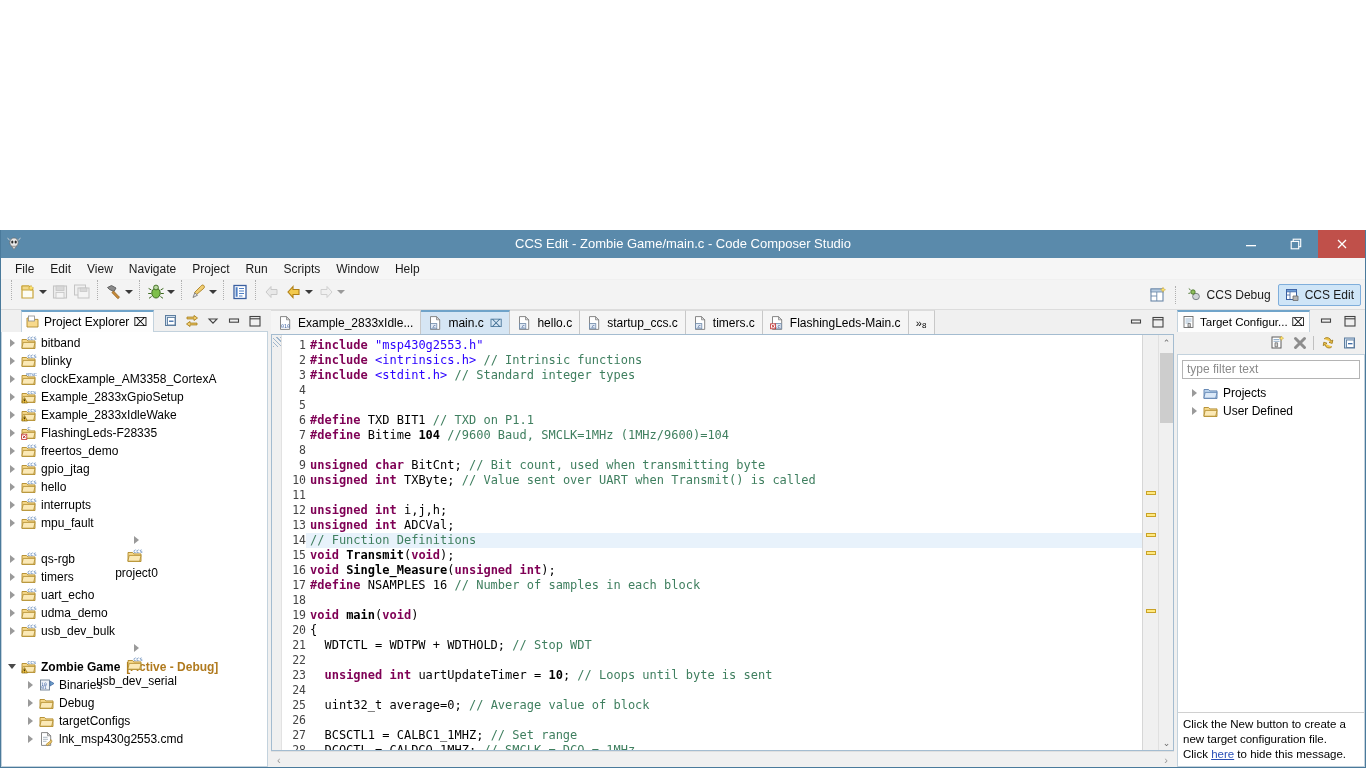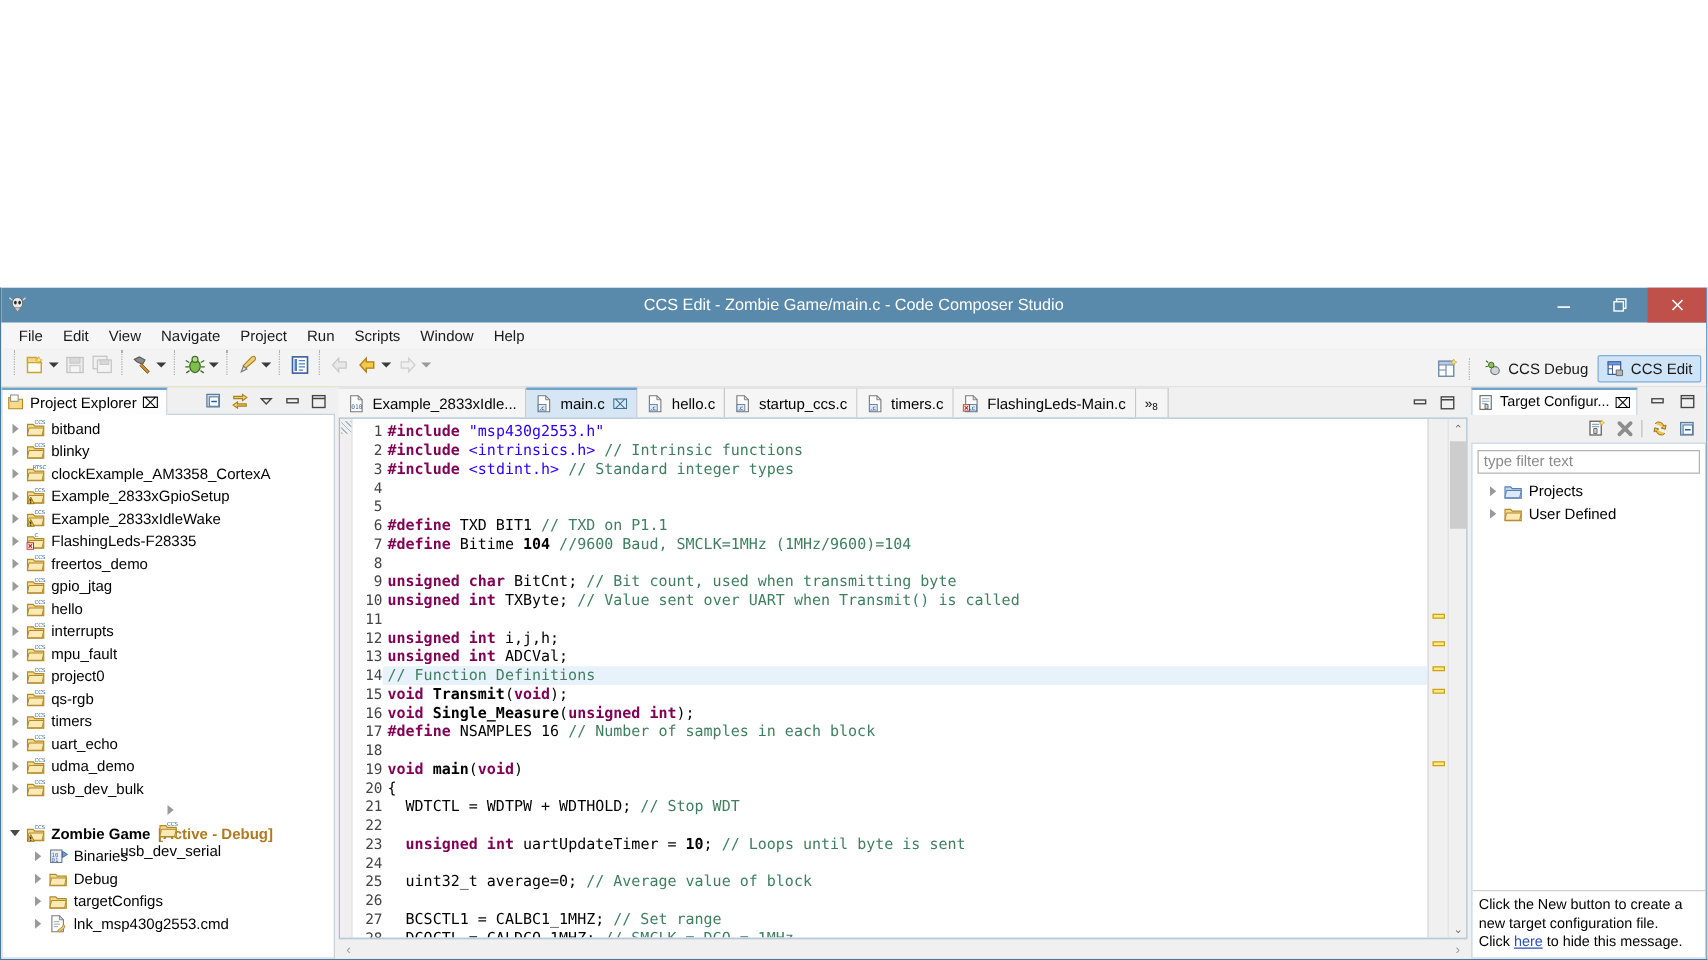--- a/index.html
+++ b/index.html
@@ -99,21 +99,21 @@
     position: absolute; left: 0; top: 80px; right: 0; bottom: 0;
     display: flex; background: #f0f0f0;
   }
 
   
   .view { display: flex; flex-direction: column; background: #f0f0f0; }
   .vt-ico { width: 18px; height: 18px; position: relative; }
 
   
   #project-explorer { width: 267px; flex: none; }
-  .pe-tabrow { height: 22px; display: flex; align-items: stretch; background: #fde047; }
+  .pe-tabrow { height: 22px; display: flex; align-items: stretch; background: #fde047; margin-left: 20px; }
   .pe-tab {
     display: flex; align-items: center; gap: 4px;
     padding: 0 6px 0 4px; background: #fdfdfd;
     border-top: 2px solid #6fa3c9;
     border-left: 1px solid #c3d2dd; border-right: 1px solid #c3d2dd;
     font-size: 12px; color: #000; font-weight: 400;
   }
   .pe-toolbar {
     flex: 1; display: flex; align-items: center; justify-content: flex-end;
     gap: 3px; padding-right: 4px;
@@ -638,21 +638,21 @@
               <span class="twisty closed"></span>
               <span class="tree-ico">
                 <svg width="16" height="16" viewBox="0 0 16 16" style="position: absolute; left: 1px; top: 0px;">
                   <path d="M1 4.5 h4.6 l1.2 1.4 h7.2 v7.6 h-13 z" fill="#f7d98c" stroke="#b08a2a" stroke-width="0.9"></path>
                   <path d="M2.2 7.4 h11.8 l-1.3 5.8 h-11.8 z" fill="#fbe9b6" stroke="#b08a2a" stroke-width="0.8"></path>
                   <text x="6.5" y="4.6" font-size="4.4" fill="#2a5d9e" font-family="DejaVu Sans">CCS</text>
                 </svg>
               </span>
               <span class="tree-label">mpu_fault</span>
             </div>
-            <div class="tree-row" style="padding-left: 4px;">
+            <div class="tree-row" style="padding-left: 4px; flex-direction: column;">
               <span class="twisty closed"></span>
               <span class="tree-ico">
                 <svg width="16" height="16" viewBox="0 0 16 16" style="position: absolute; left: 1px; top: 0px;">
                   <path d="M1 4.5 h4.6 l1.2 1.4 h7.2 v7.6 h-13 z" fill="#f7d98c" stroke="#b08a2a" stroke-width="0.9"></path>
                   <path d="M2.2 7.4 h11.8 l-1.3 5.8 h-11.8 z" fill="#fbe9b6" stroke="#b08a2a" stroke-width="0.8"></path>
                   <text x="6.5" y="4.6" font-size="4.4" fill="#2a5d9e" font-family="DejaVu Sans">CCS</text>
                 </svg>
               </span>
               <span class="tree-label">project0</span>
             </div>

